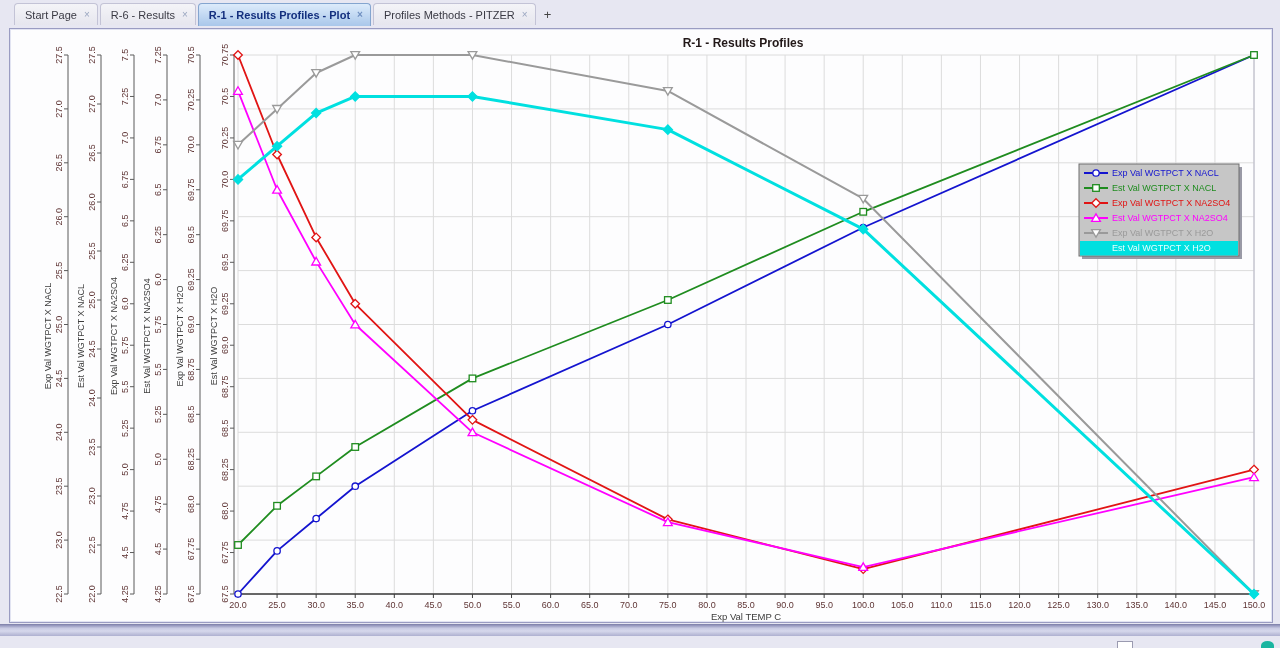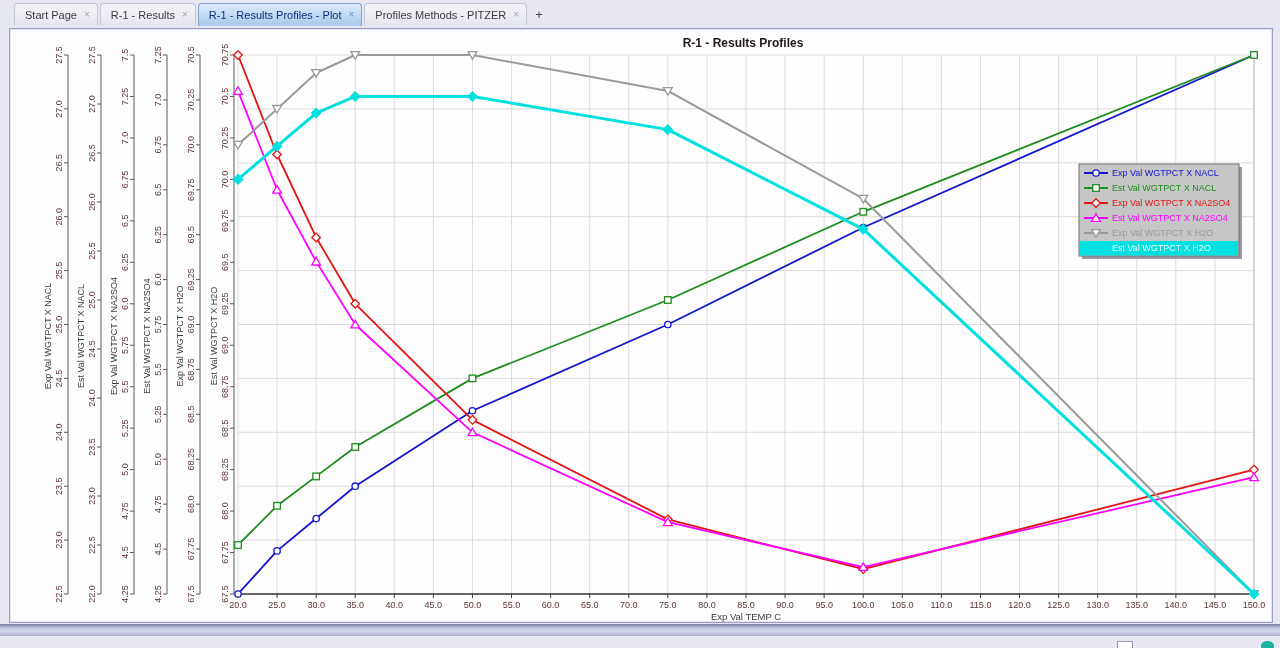--- a/index.html
+++ b/index.html
@@ -15,21 +15,21 @@
     display:flex;align-items:flex-start;gap:2px;
   }
   .tab{
     display:flex;align-items:center;height:21px;padding:0 7px 0 10px;
     background:linear-gradient(#f4f4f8,#e6e6ee);
     border:1px solid #c3c3d6;border-bottom:none;
     border-radius:4px 4px 0 0;font-size:11px;color:#3a3a44;
     cursor:default;white-space:nowrap;
   }
   .tab.active{
-    height:22px;font-weight:normal;color:#132f7e;
+    height:22px;font-weight:bold;color:#132f7e;
     background:linear-gradient(#dcebfb,#a9c7ea);
     border:1px solid #84a5cf;border-bottom:none;
   }
   .tab-close{
     margin-left:7px;font-size:10px;line-height:10px;color:#9aa6c0;
   }
   .tab.active .tab-close{color:#6f8fc0;}
   .tab-plus{
     display:flex;align-items:center;justify-content:center;
     height:21px;width:18px;font-size:13px;color:#444;
@@ -61,21 +61,21 @@
 </head>
 <body>
 
 <div id="app">
   <div class="tabbar" id="tabbar">
       <div class="tab">
         <span>Start Page</span>
         <span class="tab-close">×</span>
       </div>
       <div class="tab">
-        <span>R-1 - Results</span>
+        <span>R-6 - Results</span>
         <span class="tab-close">×</span>
       </div>
       <div class="tab active">
         <span>R-1 - Results Profiles - Plot</span>
         <span class="tab-close">×</span>
       </div>
       <div class="tab">
         <span>Profiles Methods - PITZER</span>
         <span class="tab-close">×</span>
       </div>

